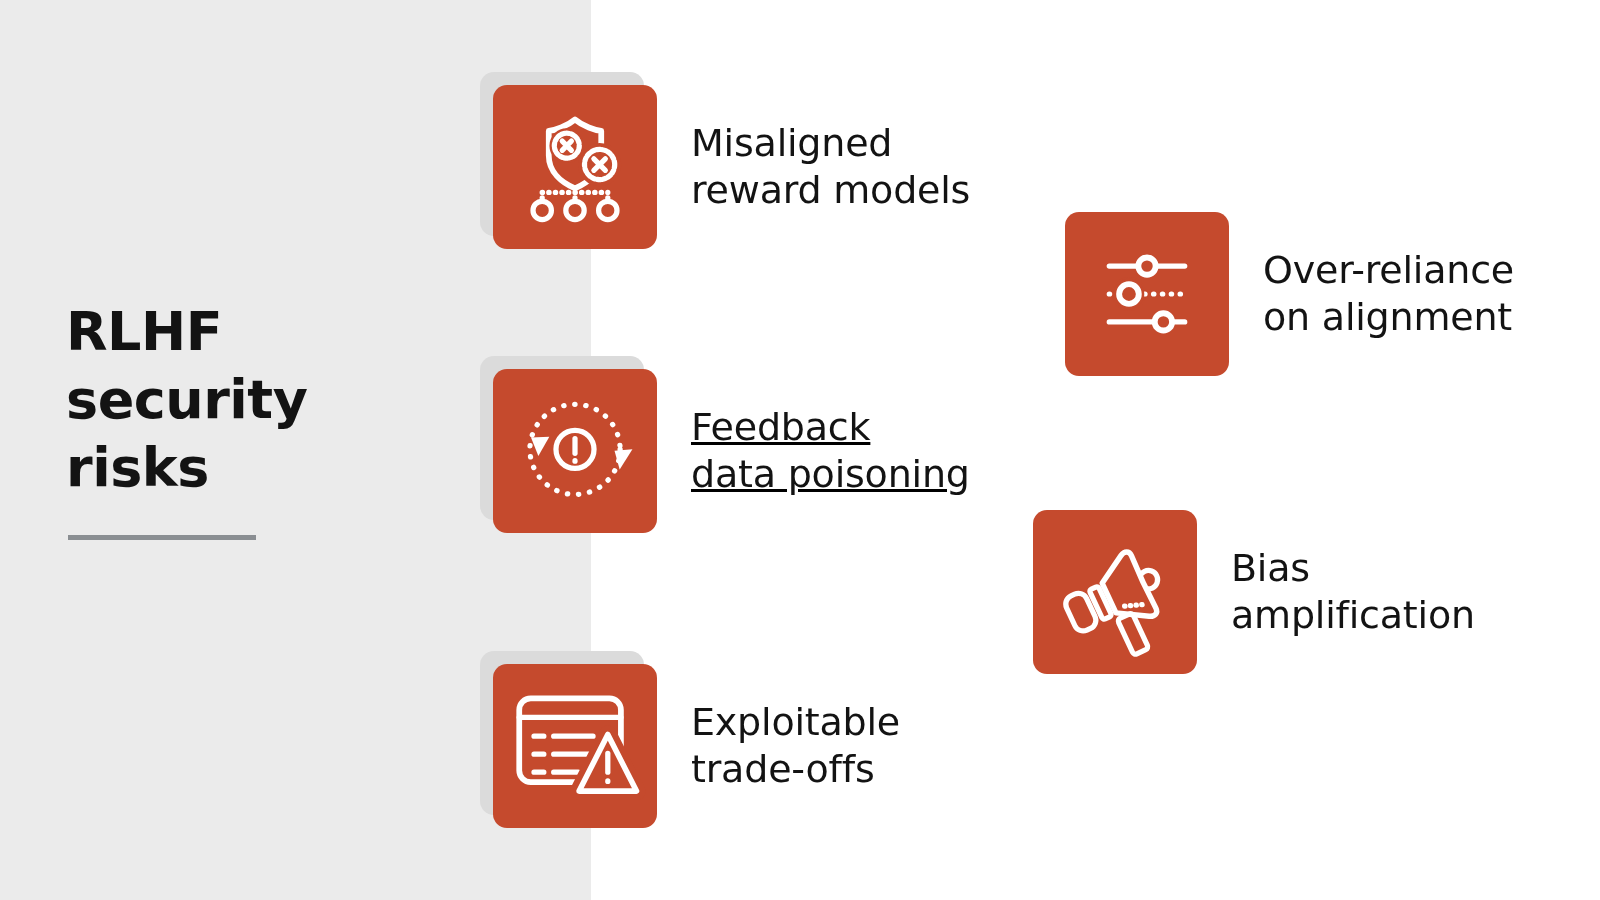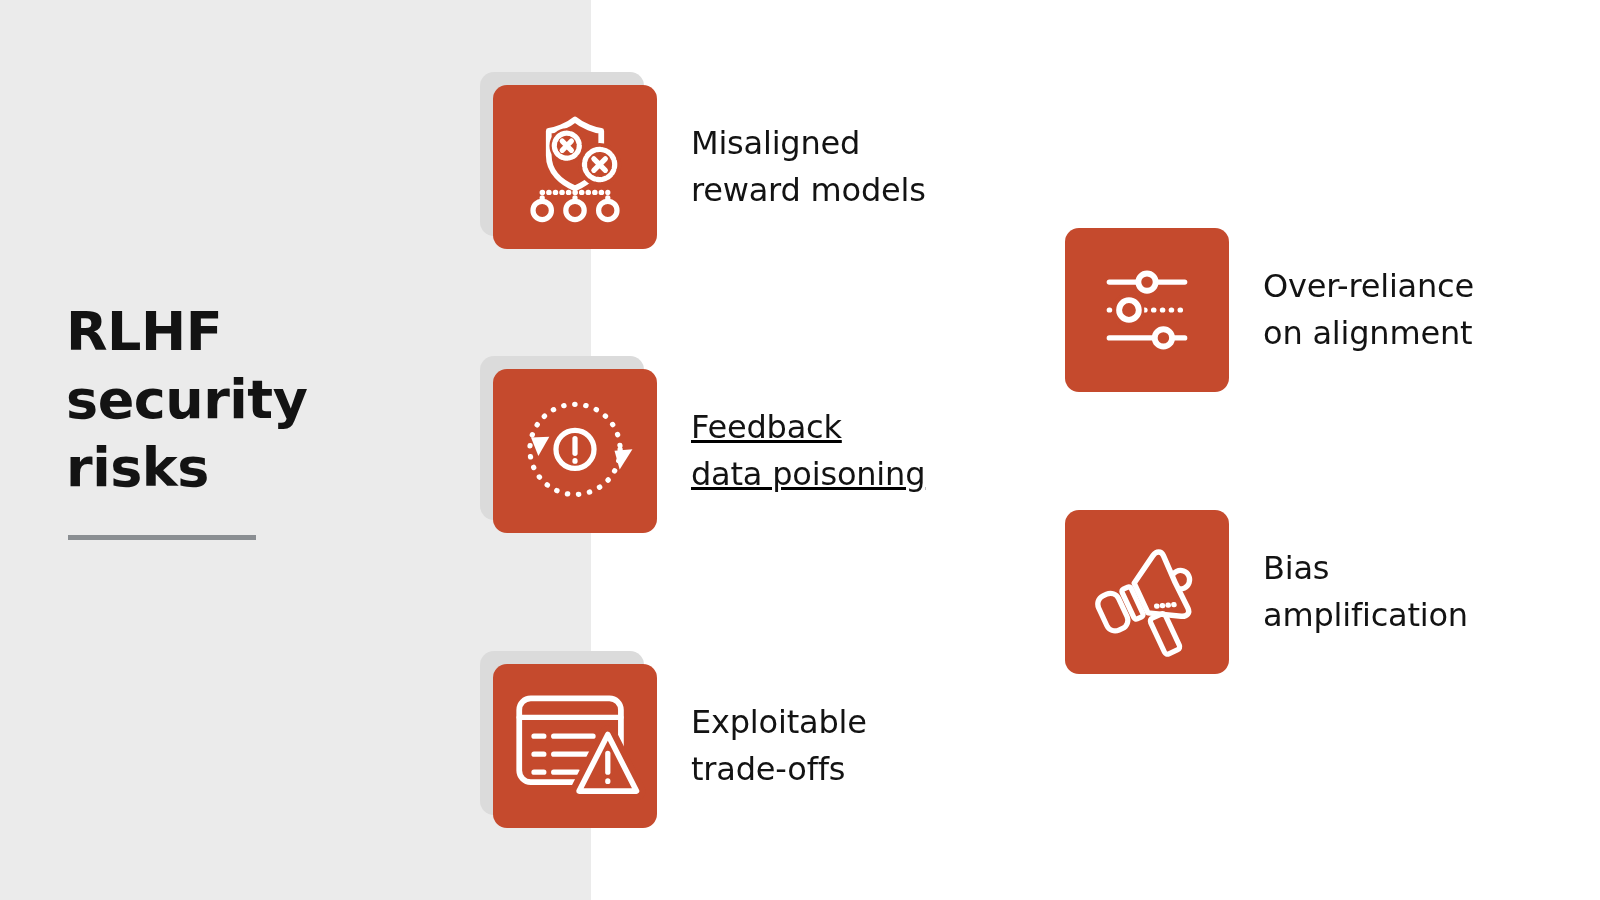--- a/index.html
+++ b/index.html
@@ -59,33 +59,33 @@
     flex: 0 0 164px;
     background: var(--accent);
     border-radius: 14px;
     display: flex;
     align-items: center;
     justify-content: center;
   }
   .tile.shadowed { box-shadow: -13px -13px 0 0 var(--shadow); }
   .tile svg { width: 164px; height: 164px; display: block; }
   .risk-label {
-    font-size: 32px;
+    font-size: 38px;
     line-height: 47px;
     font-weight: 500;
     color: var(--text);
     white-space: pre-line;
     letter-spacing: -0.2px;
   }
   
   .item-1 { left: 493px; top: 85px; }
   .item-2 { left: 493px; top: 369px; text-decoration: underline; }
   .item-3 { left: 493px; top: 664px; }
-  .item-4 { left: 1065px; top: 228px; }
-  .item-5 { left: 1065px; top: 510px; }
+  .item-4 { left: 1065px; top: 212px; }
+  .item-5 { left: 1033px; top: 510px; }
 
   
   .s  { fill: none; stroke: #fff; stroke-width: 3.2; stroke-linecap: round; stroke-linejoin: round; }
   .sw { stroke-width: 3.5; }
   .f  { fill: #fff; stroke: none; }
   .halo { fill: var(--accent); stroke: var(--accent); }
   .knob { fill: var(--accent); stroke: #fff; stroke-width: 3.6; }
   .trifill { fill: var(--accent); stroke: #fff; stroke-width: 3.4; stroke-linejoin: round; }
 </style>
 </head>

